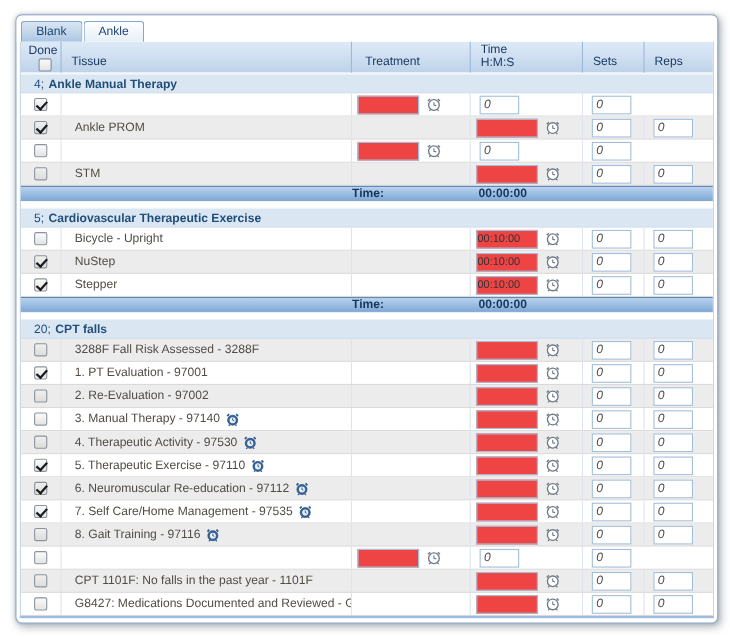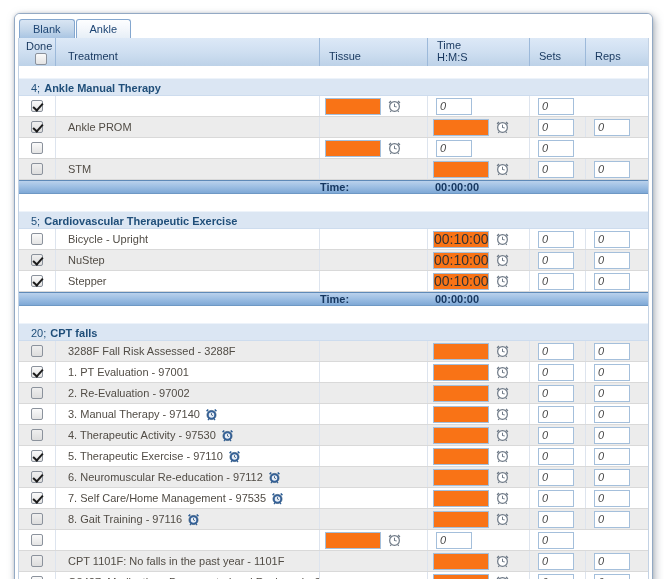--- a/index.html
+++ b/index.html
@@ -37,38 +37,38 @@
   .hc { border-right:1px solid #9cb9da; display:flex; }
   .hc:last-child { border-right:none; }
   .hc.bottom { align-items:flex-end; padding:0 0 4px 9px; }
   .hc.c-done { flex-direction:column; align-items:flex-start; padding:2px 0 0 7px; }
   .hc.c-done .cb { margin:1px 0 0 9px; }
   .hc.c-treat.bottom { padding-left:12px; }
   .hc.c-time { flex-direction:column; justify-content:flex-end; padding:0 0 3px 9px; line-height:12px; }
   
   .sechdr { height:18px; line-height:18px; background:#dbe6f3;
             border-top:1px solid #edf3fa; border-bottom:1px solid #cddcee;
-            font-size:11px; color:#1f4e79; padding-left:12px;margin-top:11px; }
+            font-size:11px; color:#1f4e79; padding-left:12px; }
   .sechdr .num { font-weight:normal; }
   .sechdr .ttl { font-weight:bold; margin-left:4px; }
   .section-gap { height:6px; background:#ffffff; }
   
   .row { height:21px; font-size:11px; color:#514c45; border-bottom:1px solid #d9d9d9; }
   .row.odd { background:#ececec; }
   .row.even { background:#ffffff; }
   .cell { display:flex; align-items:center; border-right:1px solid #dde4ee; overflow:hidden; }
   .cell:last-child { border-right:none; }
   .c-done.cell { justify-content:center; }
   .c-treat.cell { padding-left:12px; }
   .tlabel { white-space:nowrap; }
   .iclock { margin-left:5px; display:inline-flex; }
   .tin {
     width:56px; height:17px; margin-left:5px; border:1px solid #a4bfdb;
-    font-family:"Liberation Sans",sans-serif; font-size:14px; text-align:left;
-    color:#333; background:#f97316;
+    font-family:"Liberation Sans",sans-serif; font-size:10px; text-align:left;
+    color:#333; background:#ef4444;
   }
   .aclock { margin-left:6px; display:inline-flex; }
   .nin {
     width:36px; height:17px; margin-left:8px; border:1px solid #a4bfdb;
     font-family:"Liberation Sans",sans-serif; font-size:11px; font-style:italic;
     color:#4a4a4a; padding:0 2px 0 3px; background:#fff;
   }
   
   .sumrow { height:14px; font-size:11px; font-weight:bold; color:#15365f;
             background:linear-gradient(180deg,#bad1ec 0%,#9fc0e4 45%,#7fa9d6 100%);
@@ -100,25 +100,25 @@
         <span>Ankle</span>
       </div>
     </div>
 
     <div class="tbl">
       <div class="grid hrow">
         <div class="hc c-done">
           <span>Done</span>
           <span class="cb"></span>
         </div>
+        <div class="hc c-tissue bottom">
+          <span>Tissue</span>
+        </div>
         <div class="hc c-treat bottom">
           <span>Treatment</span>
-        </div>
-        <div class="hc c-tissue bottom">
-          <span>Tissue</span>
         </div>
         <div class="hc c-time">
           <span>Time</span>
           <span>H:M:S</span>
         </div>
         <div class="hc c-sets bottom">
           <span>Sets</span>
         </div>
         <div class="hc c-reps bottom">
           <span>Reps</span>

